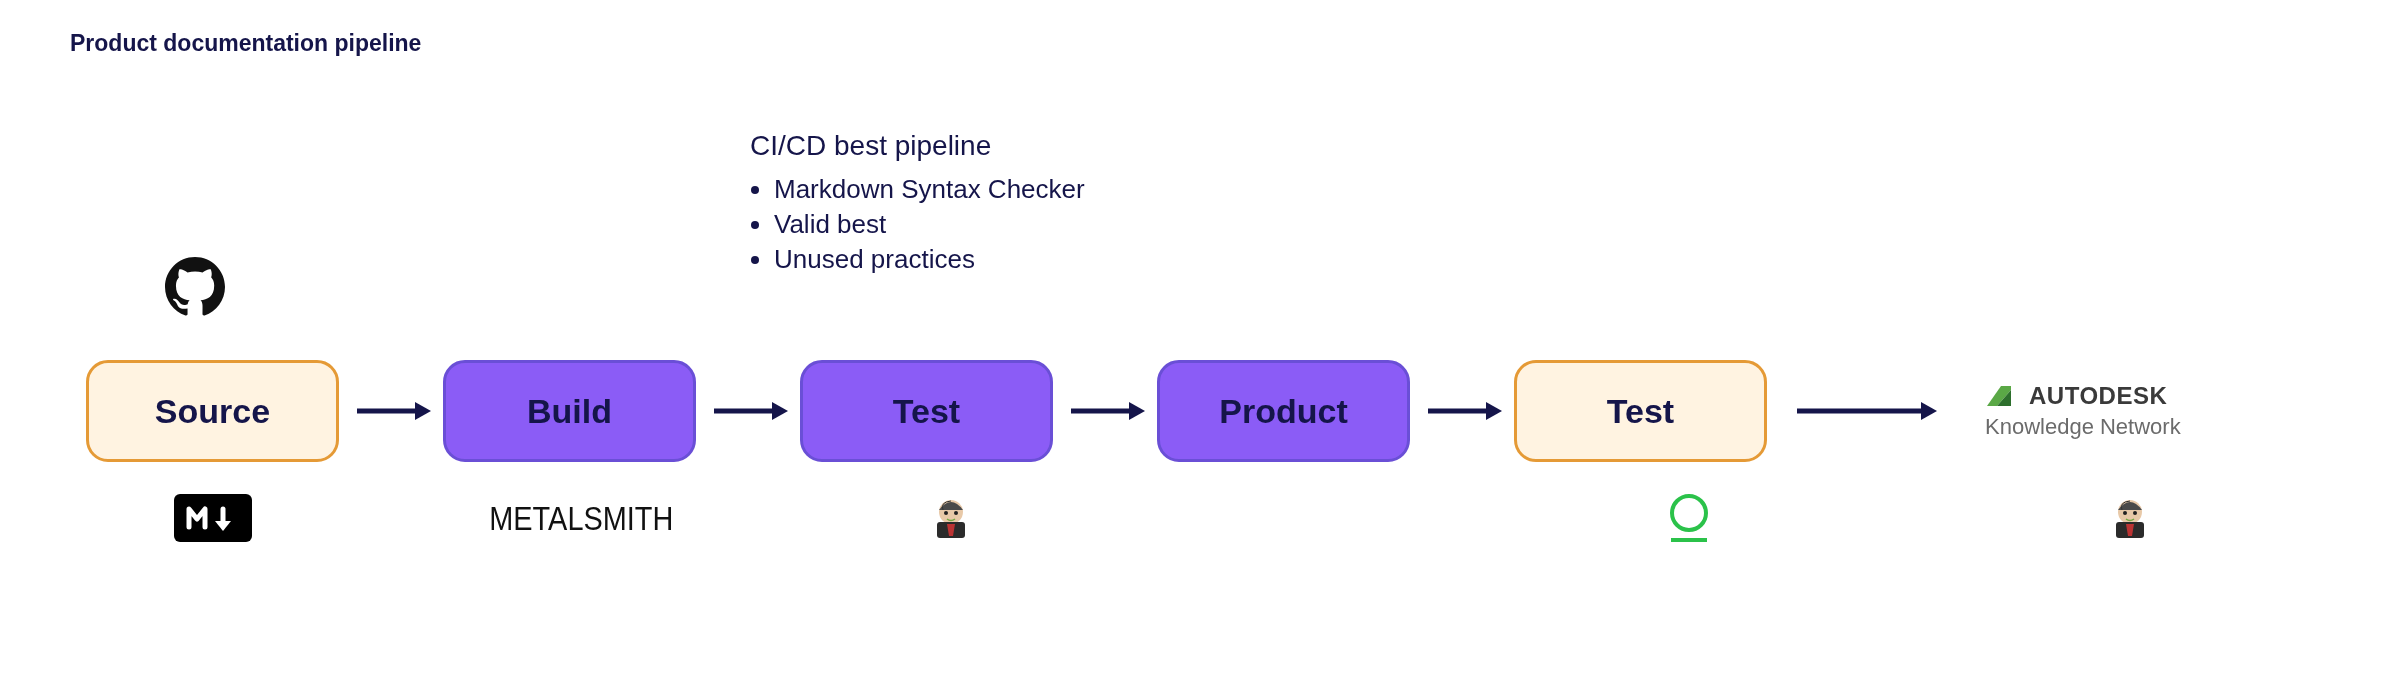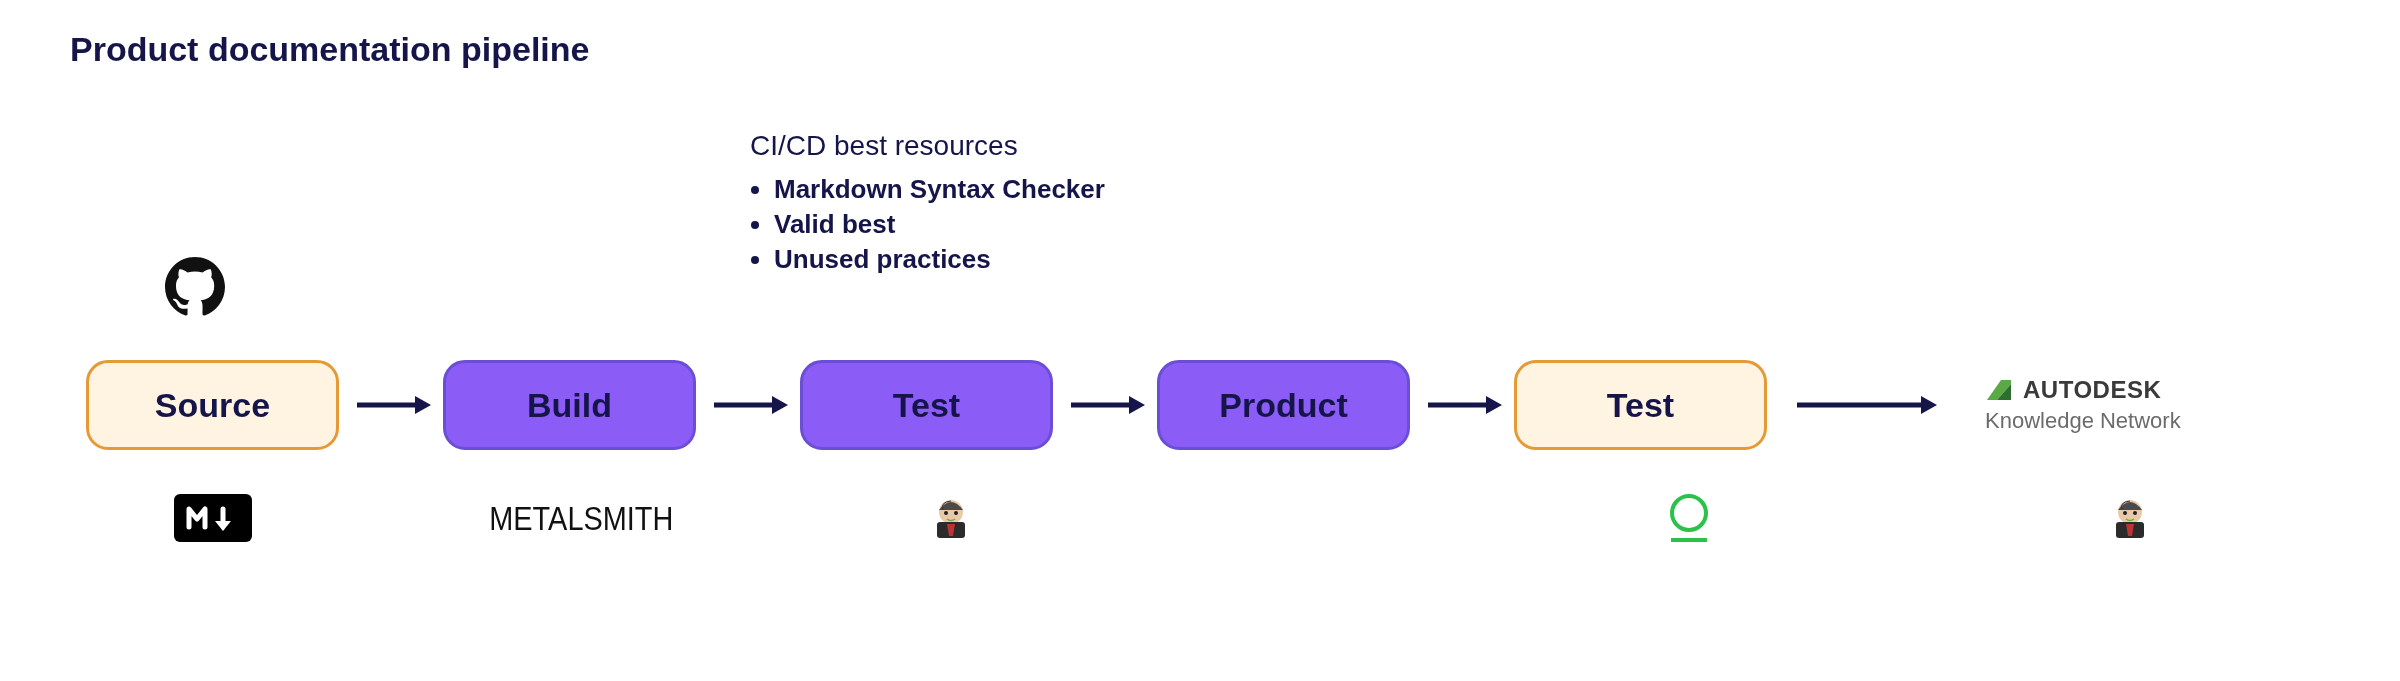--- a/index.html
+++ b/index.html
@@ -18,21 +18,21 @@
     right: 10px;
     bottom: 10px;
     border-radius: 0 0 28px 28px;
     background: #fff;
     overflow: hidden;
   }
   .title {
     position: absolute;
     left: 60px;
     top: 30px;
-    font-size: 34px;
+    font-size: 23px;
     font-weight: 700;
     color: #15154a;
   }
   .practices {
     position: absolute;
     left: 740px;
     top: 130px;
     color: #15154a;
   }
   .practices .heading {
@@ -40,39 +40,39 @@
     font-weight: 500;
     margin-bottom: 10px;
   }
   .practices ul {
     list-style: disc;
     margin-left: 24px;
   }
   .practices li {
     font-size: 26px;
     line-height: 1.35;
-    font-weight: 700;
+    font-weight: 400;
   }
   .github-icon {
     position: absolute;
     left: 155px;
     top: 257px;
     width: 60px;
     height: 60px;
   }
   .stages-row {
     position: absolute;
     left: 76px;
     top: 360px;
     display: flex;
     align-items: center;
   }
   .stage {
     width: 253px;
-    height: 90px;
+    height: 102px;
     border-radius: 22px;
     display: flex;
     align-items: center;
     justify-content: center;
     font-size: 34px;
     font-weight: 600;
     color: #15154a;
   }
   .stage.orange {
     background: #fff3e1;
@@ -95,21 +95,21 @@
   .end-label {
     margin-left: 30px;
     display: flex;
     flex-direction: column;
     align-items: flex-start;
     gap: 4px;
   }
   .autodesk-row {
     display: flex;
     align-items: center;
-    gap: 10px;
+    gap: 16px;
     font-size: 24px;
     font-weight: 700;
     letter-spacing: 0.5px;
     color: #3a3a3a;
   }
   .autodesk-sub {
     font-size: 22px;
     color: #6b6b6b;
     font-weight: 400;
   }
@@ -174,21 +174,21 @@
   }
 </style>
 </head>
 <body>
 
 <div class="frame">
 
   <div class="title">Product documentation pipeline</div>
 
   <div class="practices">
-    <div class="heading">CI/CD best resources</div>
+    <div class="heading">CI/CD best pipeline</div>
     <ul>
       <li>Markdown Syntax Checker</li>
       <li>Valid best</li>
       <li>Unused practices</li>
     </ul>
   </div>
 
   <div class="github-icon">
     <svg viewBox="0 0 16 16" width="60" height="60" fill="#111">
       <path d="M8 0C3.58 0 0 3.58 0 8c0 3.54 2.29 6.53 5.47 7.59.4.07.55-.17.55-.38

